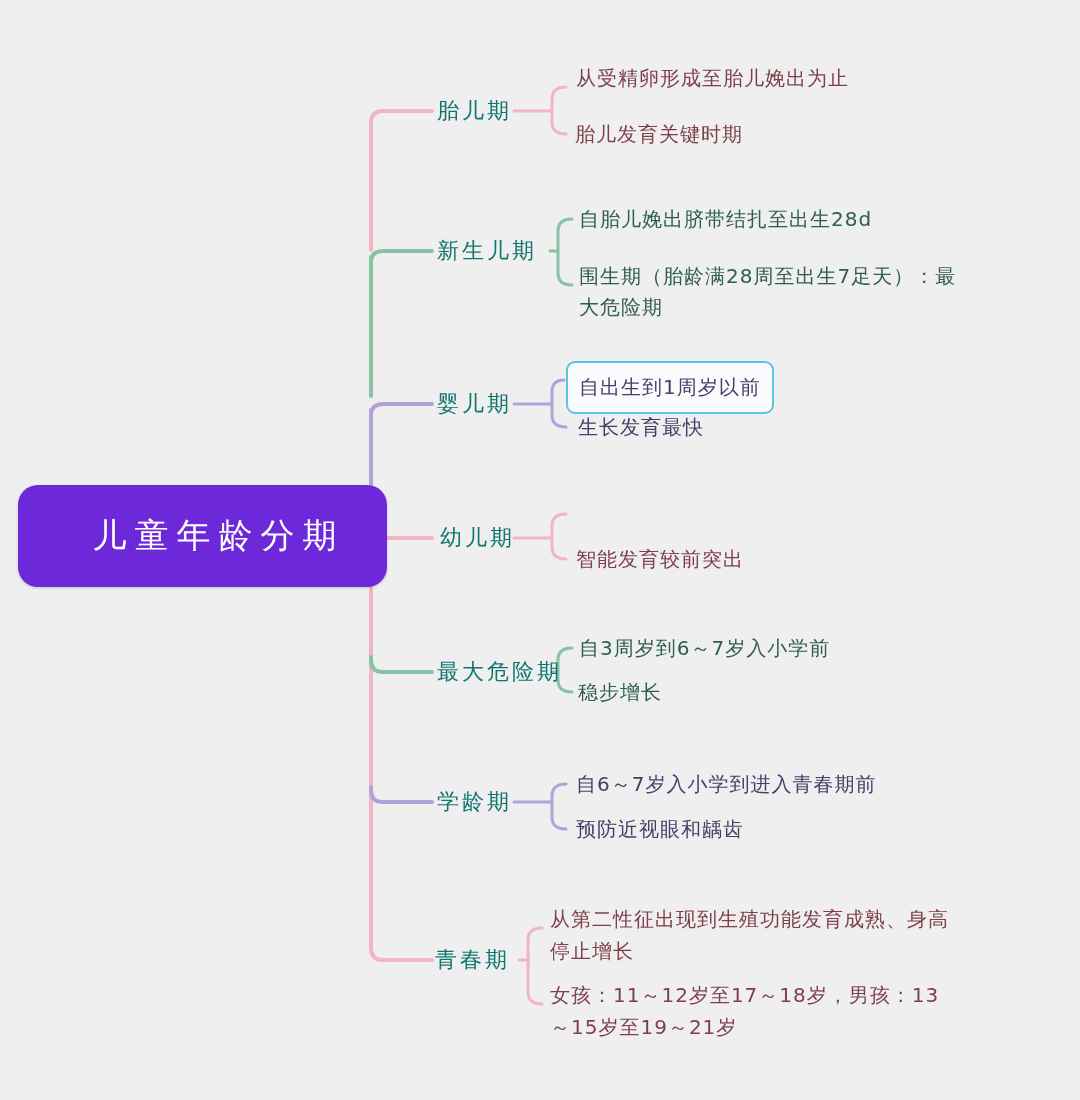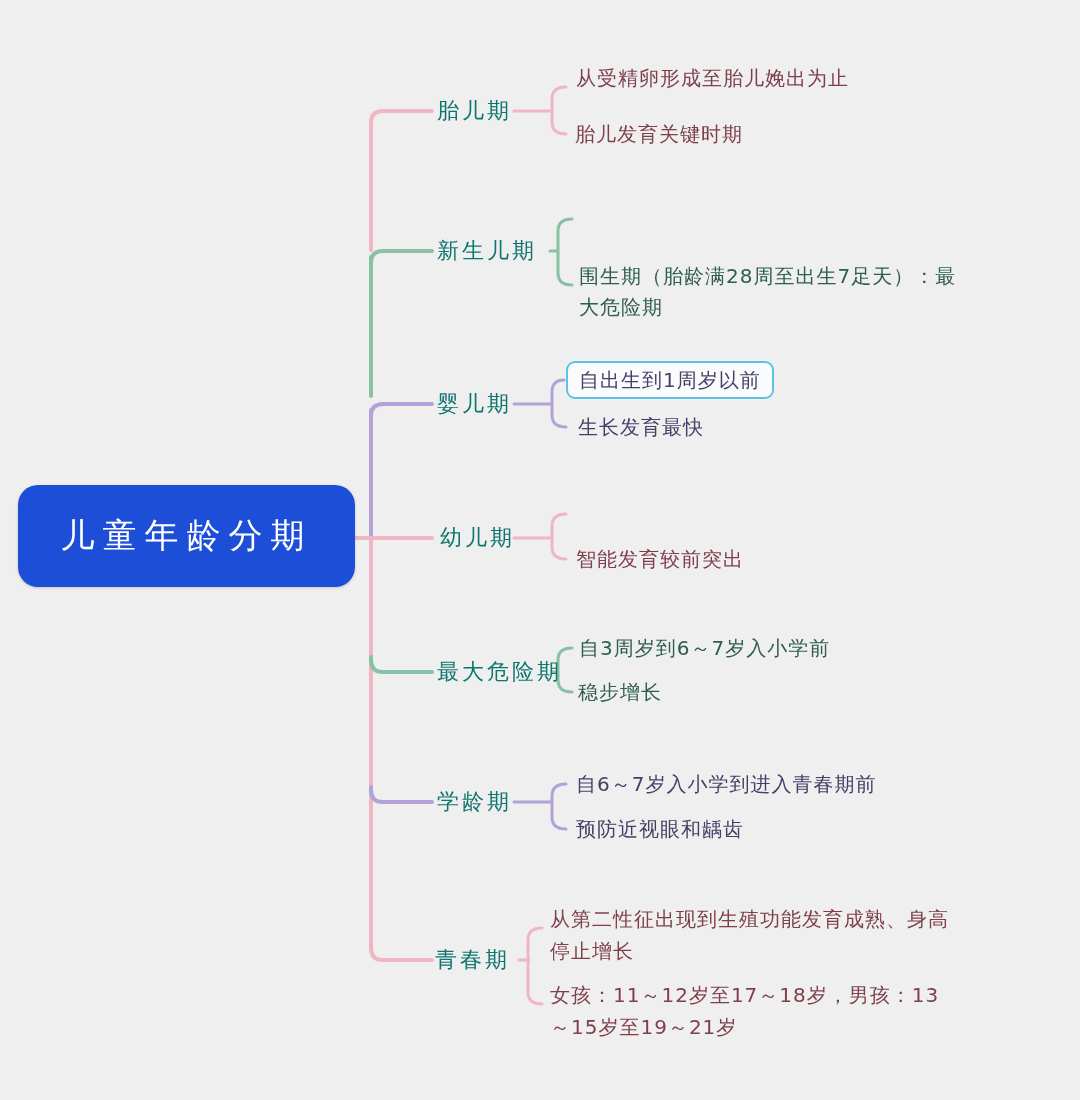--- a/index.html
+++ b/index.html
@@ -11,41 +11,42 @@
   svg.connectors path{fill:none;stroke-linecap:round;stroke-linejoin:round;}
   .trunk-pink{stroke:#f0b6c4;stroke-width:4px;}
   .trunk-green{stroke:#88c1a4;stroke-width:4px;}
   .trunk-purple{stroke:#b3a2da;stroke-width:4px;}
   .br-pink{stroke:#f0b6c4;stroke-width:3px;}
   .br-green{stroke:#88c1a4;stroke-width:3px;}
   .br-purple{stroke:#b3a2da;stroke-width:3px;}
 
   .root-node{
     position:absolute;left:18px;top:485px;width:337px;height:102px;
-    background:#1d4ed8;border-radius:20px;color:#ffffff;
+    background:#6d28d9;border-radius:20px;color:#ffffff;
     display:flex;align-items:center;justify-content:center;
     font-size:34px;letter-spacing:8px;font-weight:500;
     box-shadow:0 1px 3px rgba(0,0,0,0.18);
+    padding-left:32px;
   }
   .branch-label{
     position:absolute;transform:translateY(-50%);white-space:nowrap;
     color:#0f766e;font-size:22px;letter-spacing:3px;font-weight:500;
   }
   .child{
     position:absolute;transform:translateY(-50%);white-space:nowrap;
     font-size:20px;letter-spacing:1px;line-height:26px;
   }
   .child-block{
     position:absolute;font-size:20px;letter-spacing:1px;margin-top:6px;
   }
   .c-maroon{color:#7e3f4b;}
   .c-green{color:#2e5e4d;}
   .c-purple{color:#453e66;}
   .highlight-box{
-    position:absolute;left:566px;top:361px;height:38px;min-width:200px;
+    position:absolute;left:566px;top:361px;height:53px;min-width:200px;
     border:2.5px solid #5cc3e7;border-radius:9px;background:#fafbfc;
     display:flex;align-items:center;justify-content:center;
     padding:16px 11px;box-sizing:border-box;
     font-size:20px;letter-spacing:1px;color:#453e66;
   }
 </style>
 </head>
 <body>
 
 <div class="canvas">
@@ -76,20 +77,21 @@
   <div class="branch-label" style="left:437px;top:251px">新生儿期</div>
   <div class="branch-label" style="left:437px;top:404px">婴儿期</div>
   <div class="branch-label" style="left:440px;top:538px">幼儿期</div>
   <div class="branch-label" style="left:437px;top:672px">最大危险期</div>
   <div class="branch-label" style="left:437px;top:802px">学龄期</div>
   <div class="branch-label" style="left:435px;top:960px">青春期</div>
 
   <div class="child c-maroon" style="left:576px;top:78px">从受精卵形成至胎儿娩出为止</div>
   <div class="child c-maroon" style="left:575px;top:134px">胎儿发育关键时期</div>
 
+  <div class="child c-green" style="left:579px;top:219px">自胎儿娩出脐带结扎至出生28d</div>
   <div class="child-block c-green" style="left:579px;top:255px;width:394px;line-height:31px">围生期（胎龄满28周至出生7足天）：最大危险期</div>
 
   <div class="highlight-box">自出生到1周岁以前</div>
   <div class="child c-purple" style="left:578px;top:427px">生长发育最快</div>
 
   <div class="child c-maroon" style="left:576px;top:559px">智能发育较前突出</div>
 
   <div class="child c-green" style="left:579px;top:648px">自3周岁到6～7岁入小学前</div>
   <div class="child c-green" style="left:578px;top:692px">稳步增长</div>
 

